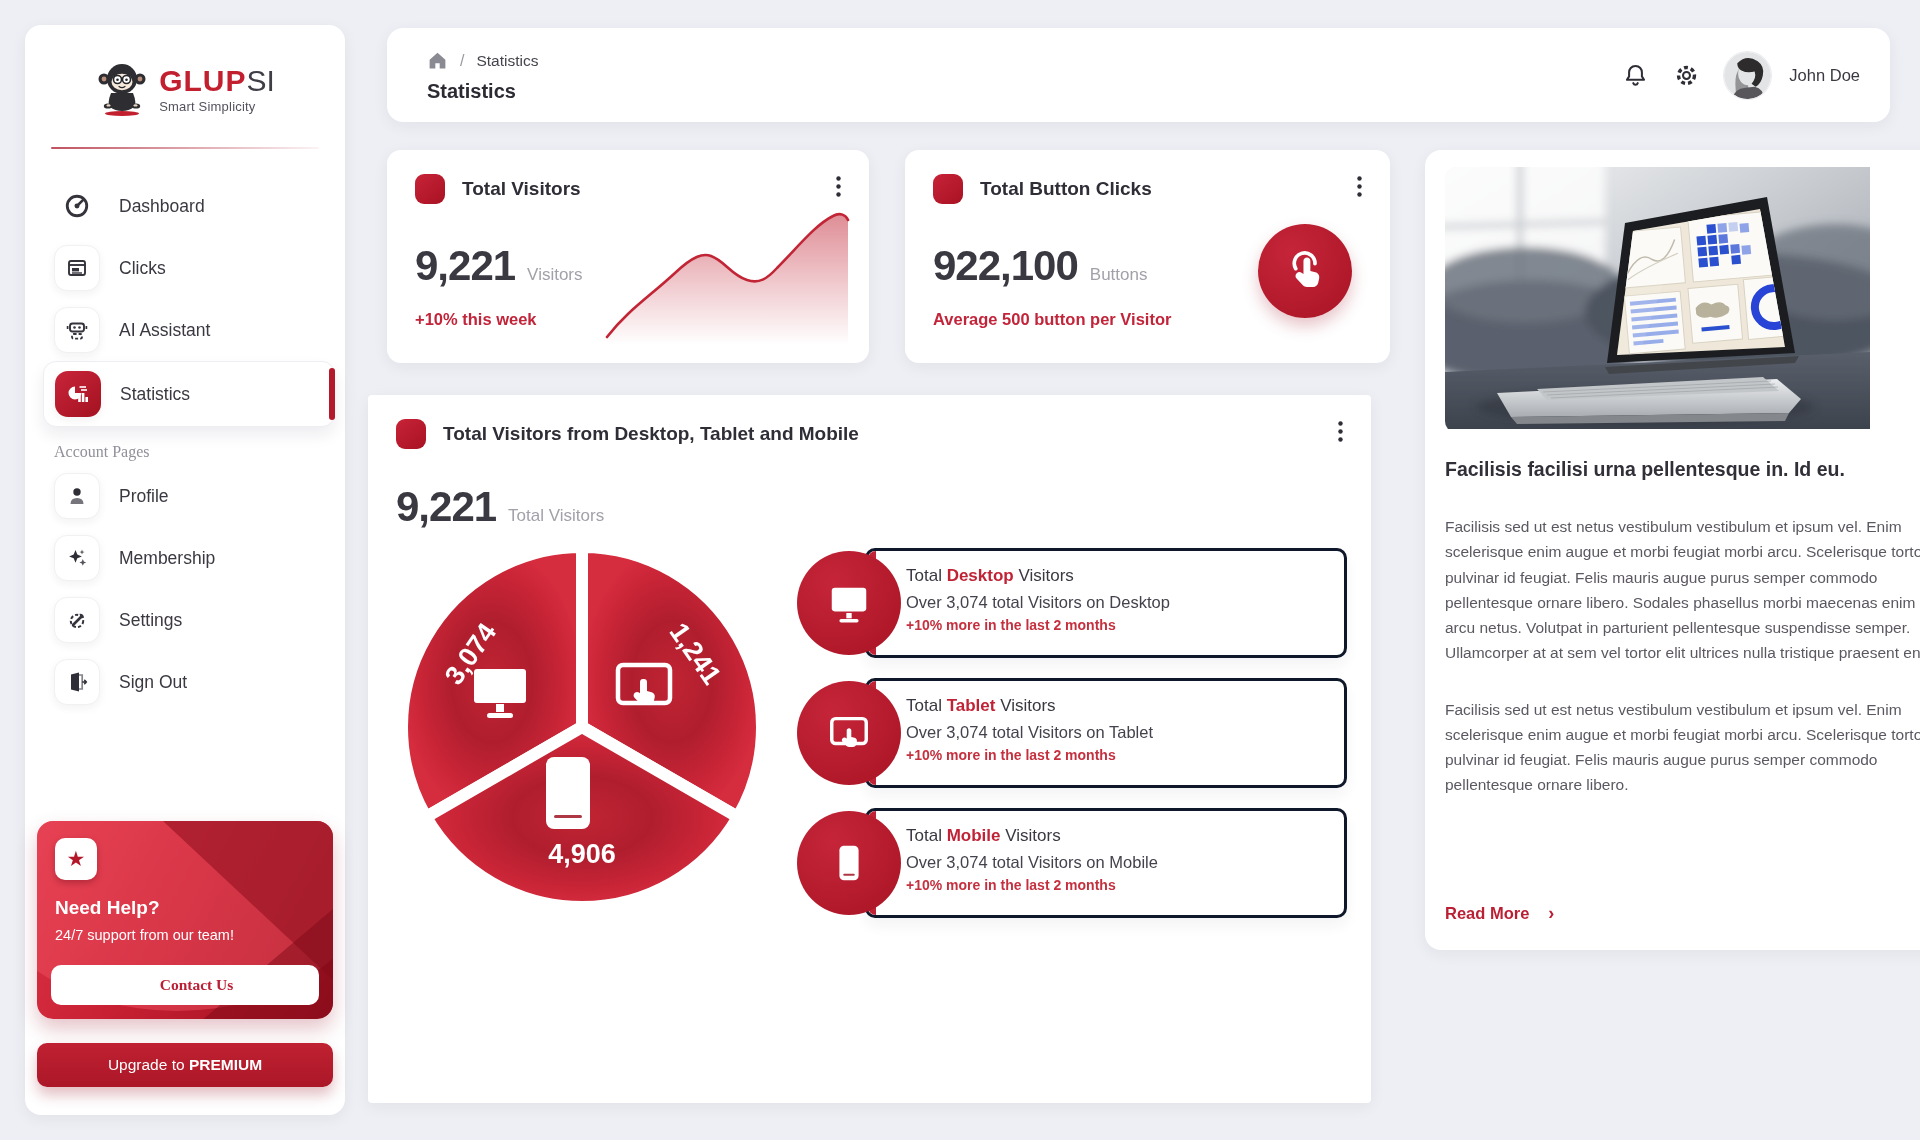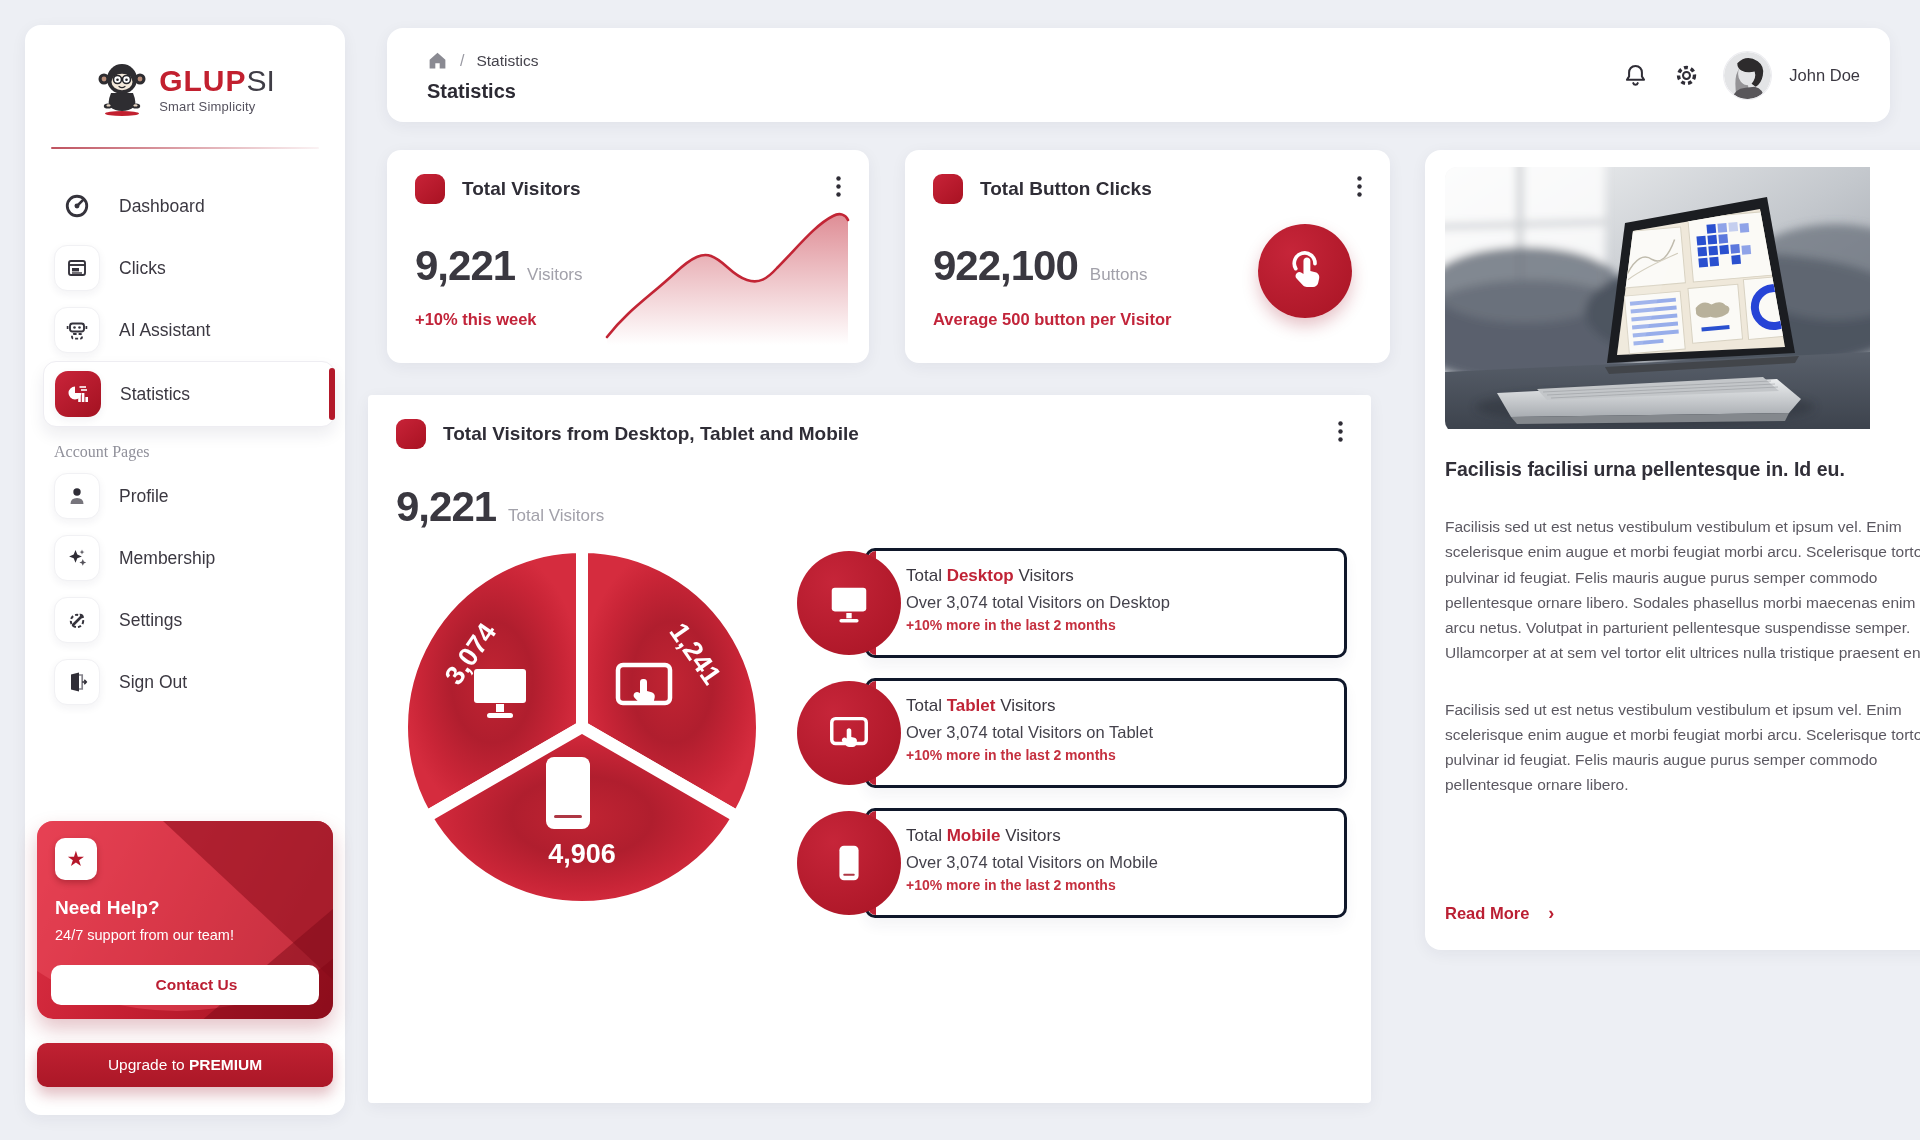--- a/index.html
+++ b/index.html
@@ -40,21 +40,21 @@
   .help-tri1 { position:absolute; right:-10px; top:0; width:180px; height:198px; background:#8c0d1c; opacity:.55;
     clip-path:polygon(100% 0, 0 0, 100% 85%); }
   .help-tri2 { position:absolute; right:0; bottom:-20px; width:170px; height:130px; background:#7e0a18; opacity:.5;
     clip-path:polygon(100% 0, 10% 100%, 100% 100%); }
   .help-inner { position:relative; padding:17px 14px 0 18px; height:100%; }
   .help-icon-box { width:42px; height:42px; border-radius:10px; background:#fff; display:flex; align-items:center;
     justify-content:center; font-size:21px; color:#b5172a; box-shadow:0 3px 6px rgba(80,0,10,.3); }
   .help-title { margin-top:17px; color:#fff; font-size:19px; font-weight:800; }
   .help-subtitle { margin-top:8px; color:#fff; font-size:14.5px; }
   .help-btn { position:absolute; left:14px; right:14px; bottom:14px; height:40px; background:#fff; border:none;
-    border-radius:10px; color:#bb1f33; font-size:15.5px; font-weight:700; font-family:Liberation Sans, sans-serif; cursor:pointer;padding-left:23px; }
+    border-radius:10px; color:#bb1f33; font-size:15.5px; font-weight:700; font-family:Liberation Serif, serif; cursor:pointer;padding-left:23px; }
   .upgrade-btn { position:absolute; left:12px; top:1018px; width:296px; height:44px; border:none; border-radius:10px;
     background:linear-gradient(180deg,#c02132,#ab1727); color:#fff; font-size:15.5px; font-family:inherit;
     cursor:pointer; box-shadow:0 8px 14px rgba(150,20,40,.28); }
   .upgrade-btn b { font-weight:800; }
 
   
   .header { left:387px; top:28px; width:1503px; height:94px; }
   .breadcrumb { position:absolute; left:40px; top:22px; display:flex; align-items:center; gap:12px; }
   .crumb-sep { color:#9a9aa3; font-size:16px; }
   .crumb-current { color:#45434c; font-size:15.5px; }

